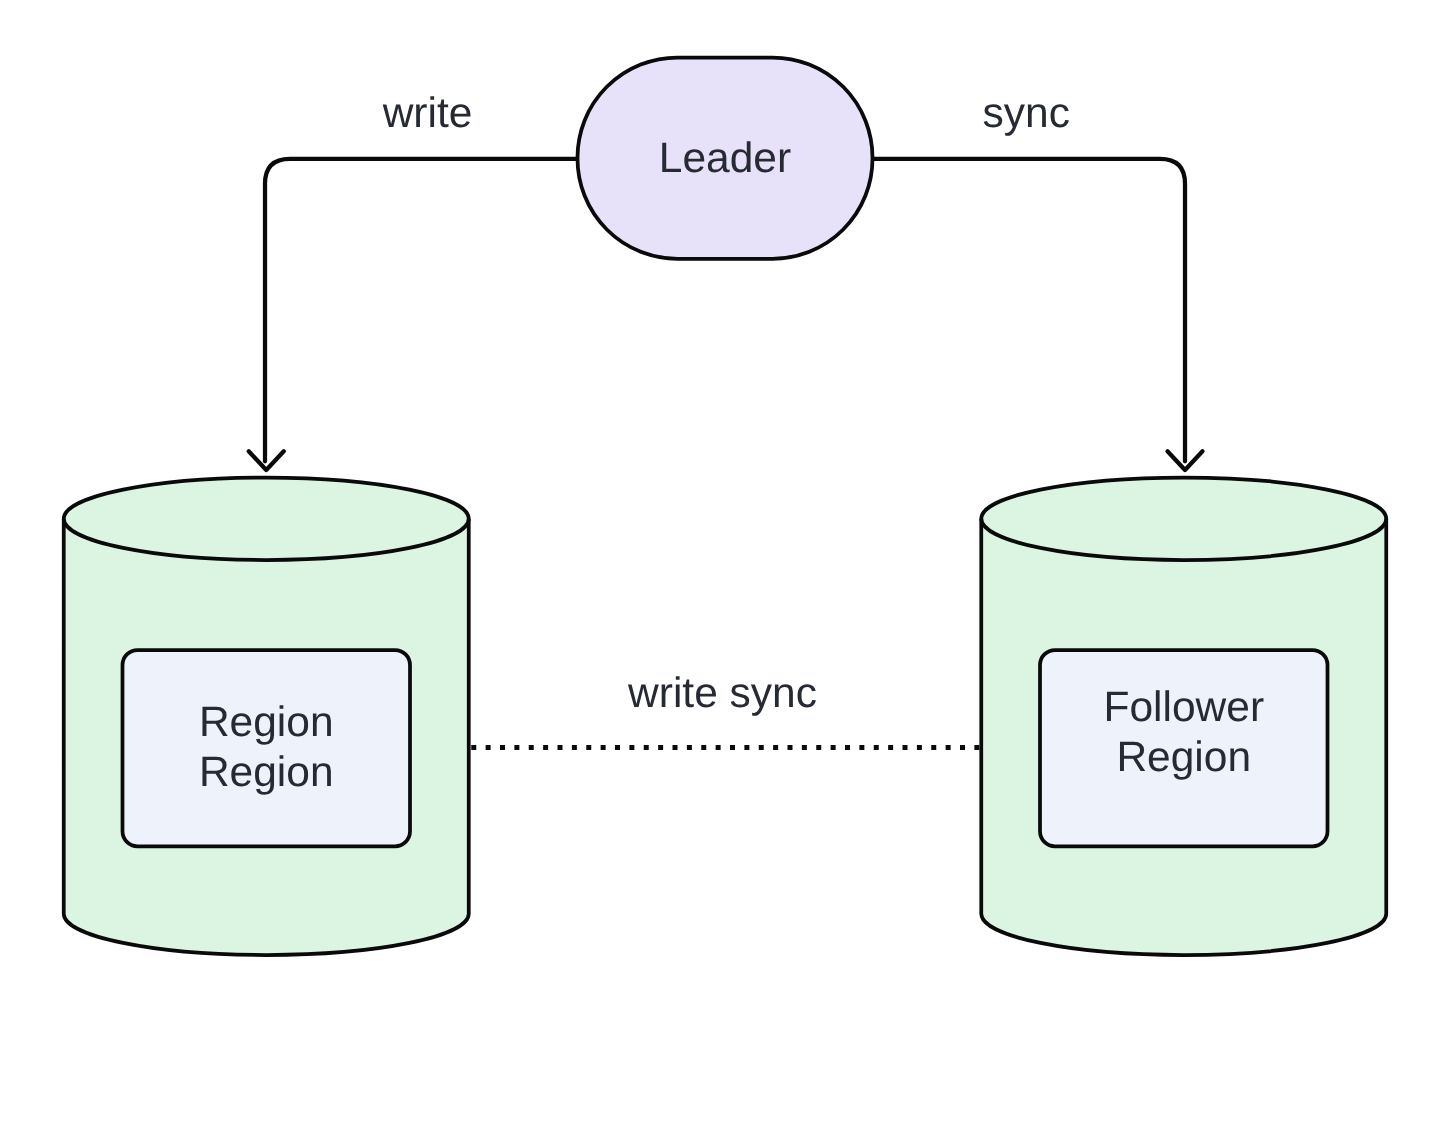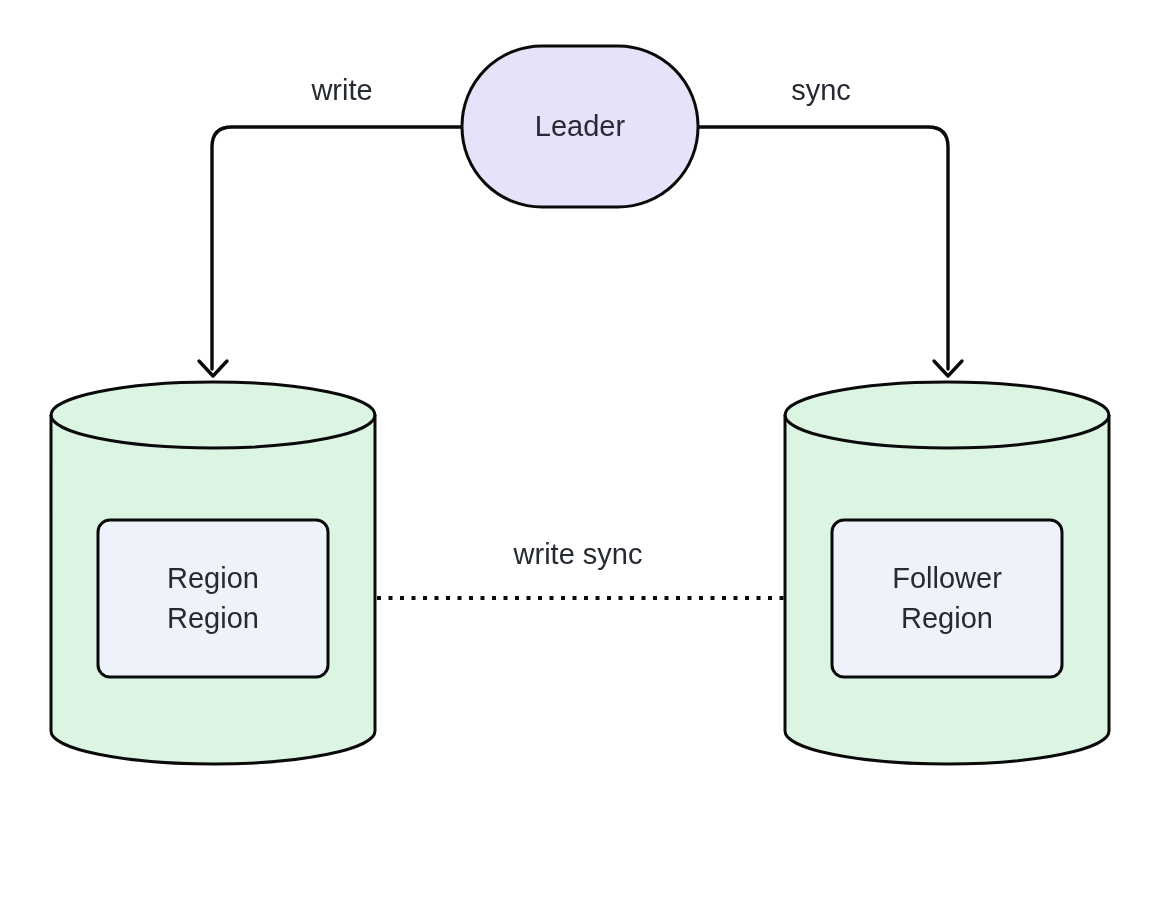--- a/index.html
+++ b/index.html
@@ -44,32 +44,32 @@
     fill: none;
     stroke: #0a0a0a;
     stroke-width: 3.4;
     stroke-linecap: round;
     stroke-linejoin: round;
   }
   .lbl {
     position: absolute;
     transform: translate(-50%, -50%);
     color: #262b33;
-    font-size: 29px;
+    font-size: 34px;
     white-space: nowrap;
     text-align: center;
     line-height: 1.3;
   }
   .client-lbl   { left: 580px; top: 127px; }
   .edge-lbl.write { left: 342px; top: 91px; }
   .edge-lbl.read  { left: 821px; top: 91px; }
   .edge-lbl.sync  { left: 578px; top: 555px; }
   .region-lbl span { display: block; line-height: 40px; }
   .region-lbl.leader   { left: 213px; top: 598px; }
-  .region-lbl.follower { left: 947px; top: 598px; }
+  .region-lbl.follower { left: 947px; top: 586px; }
   .node-title { font-size: 30px; }
   .node-title.dn1 { left: 213px; top: 845px; }
   .node-title.dn2 { left: 947px; top: 845px; }
 </style>
 </head>
 <body>
 
 <div class="canvas">
 
   <svg width="1162" height="912" viewBox="0 0 1162 912">

